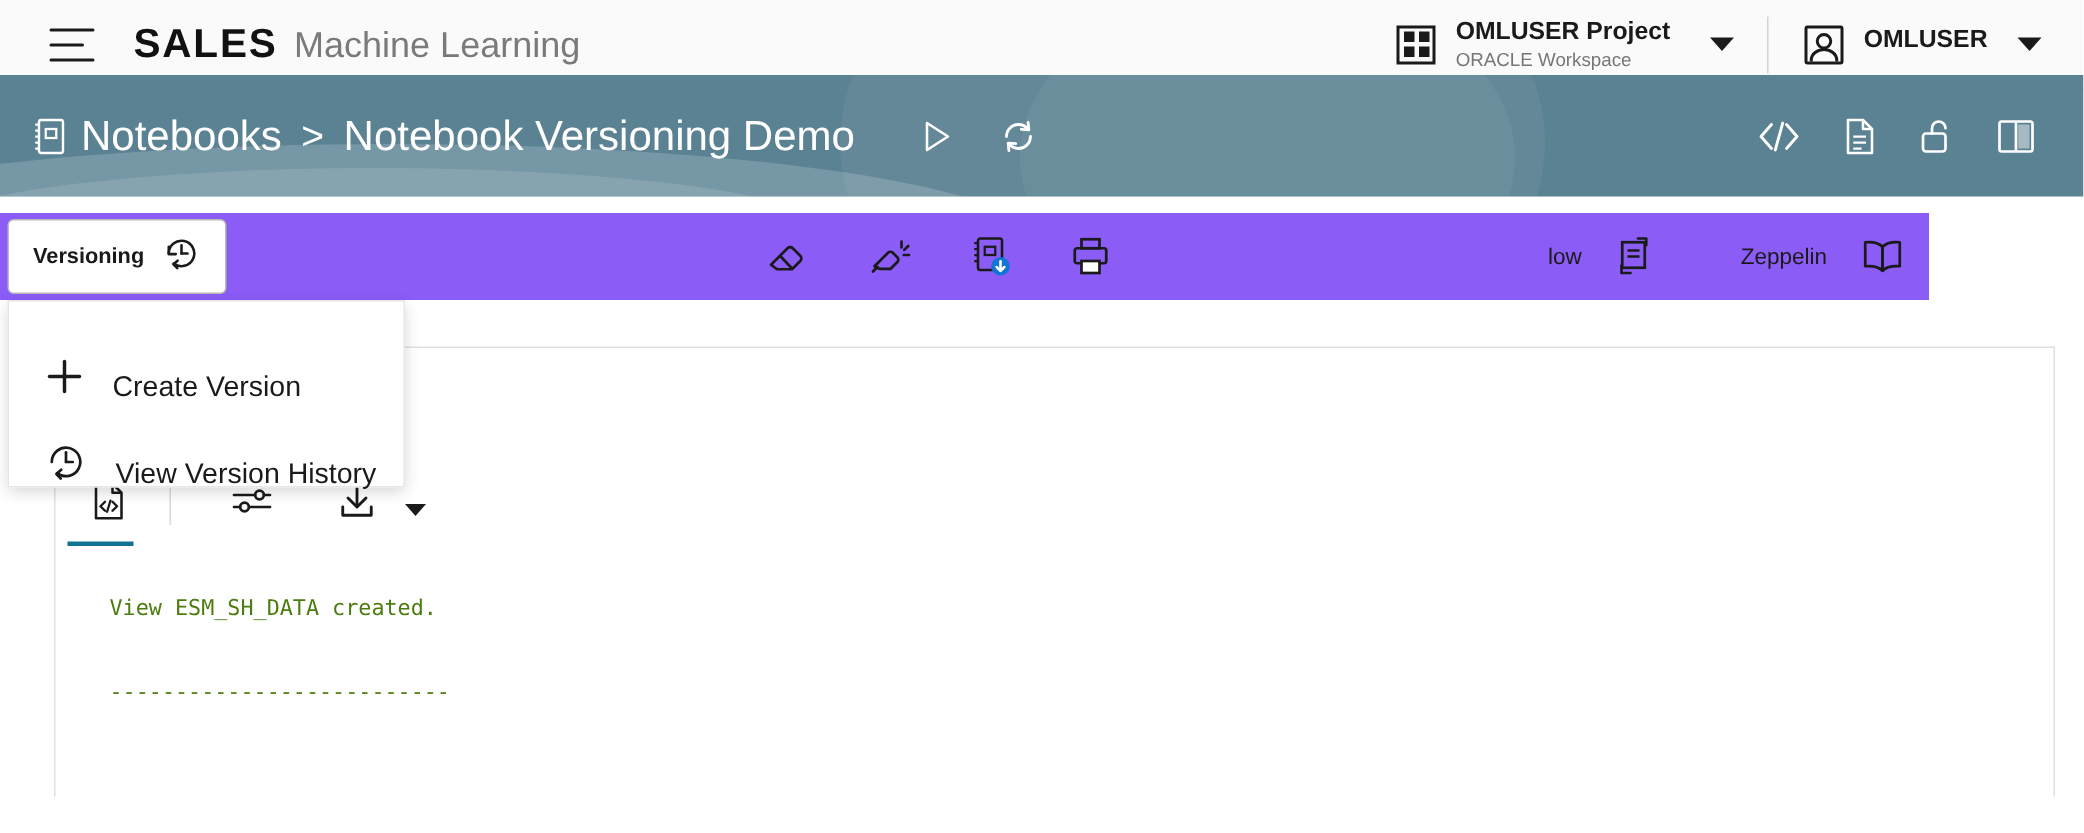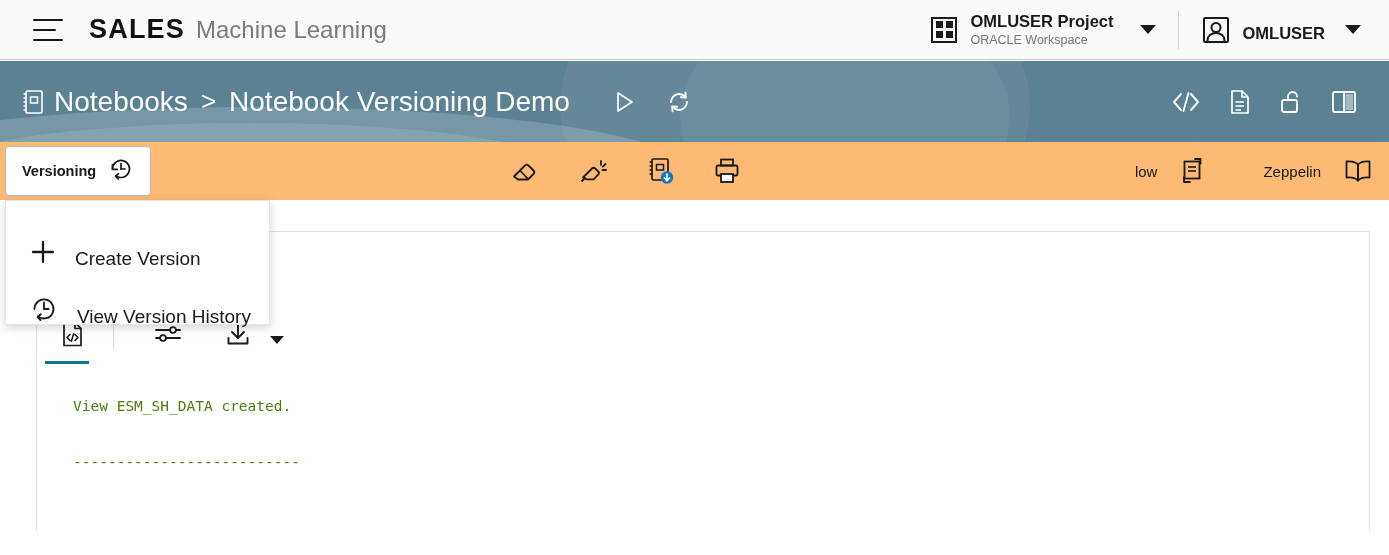--- a/index.html
+++ b/index.html
@@ -47,42 +47,42 @@
   }
   .grid-icon span { background: #1a1a1a; display: block; }
   .proj-text { line-height: 1.15; }
   .proj-name { font-size: 16.5px; font-weight: bold; color: #1a1a1a; }
   .proj-ws { font-size: 12.5px; color: #767676; margin-top: 2px; }
   .caret {
     width: 0; height: 0; border-left: 8px solid transparent; border-right: 8px solid transparent;
     border-top: 9px solid #1a1a1a; margin: 0 22px; cursor: pointer;
   }
   .hdr-divider { width: 1px; height: 38px; background: #d3d3d3; margin-right: 24px; }
-  .user-chip { display: flex; align-items: flex-end; gap: 14px; cursor: pointer; }
+  .user-chip { display: flex; align-items: flex-start; gap: 14px; cursor: pointer; }
   .user-icon {
     width: 26px; height: 26px; border: 2.5px solid #1a1a1a; border-radius: 2px;
     position: relative; overflow: hidden;
   }
   .user-icon::before {
     content: ""; position: absolute; left: 50%; top: 3.5px; transform: translateX(-50%);
     width: 7px; height: 7px; border: 2px solid #1a1a1a; border-radius: 50%;
   }
   .user-icon::after {
     content: ""; position: absolute; left: 50%; bottom: -7px; transform: translateX(-50%);
     width: 15px; height: 12px; border: 2px solid #1a1a1a; border-radius: 50% 50% 0 0;
   }
   .user-name { font-size: 16.5px; font-weight: bold; color: #1a1a1a; }
   .caret-user {
     width: 0; height: 0; border-left: 8px solid transparent; border-right: 8px solid transparent;
     border-top: 9px solid #1a1a1a; margin-left: 20px; margin-right: 28px; cursor: pointer;
   }
 
   
   .banner {
-    position: absolute; left: 0; top: 61px; width: 1389px; height: 81px;
+    position: absolute; left: 0; top: 50px; width: 1389px; height: 81px;
     background: #5b8293; overflow: hidden;
   }
   .wave-a {
     position: absolute; left: -170px; top: 46px; width: 860px; height: 130px;
     background: rgba(255,255,255,0.17); border-radius: 50%;
   }
   .wave-b {
     position: absolute; left: -60px; top: 62px; width: 620px; height: 90px;
     background: rgba(255,255,255,0.12); border-radius: 50%;
   }
@@ -103,22 +103,22 @@
     font-size: 28px; color: #ffffff; font-weight: 400; cursor: pointer; white-space: nowrap;
   }
   .crumb-sep { font-size: 26px; color: #ffffff; margin: 0 13px; }
   .crumb-current { font-size: 28px; color: #ffffff; font-weight: 400; white-space: nowrap; }
   .banner-actions { display: flex; align-items: center; gap: 30px; margin-left: 42px; }
   .banner-right { margin-left: auto; display: flex; align-items: center; gap: 28px; padding-right: 10px; }
   .bicon { cursor: pointer; display: flex; align-items: center; justify-content: center; }
 
   
   .toolbar {
-    position: absolute; left: 0; top: 142px; width: 1389px; height: 58px;
-    background: #fdba74; display: flex; align-items: center;
+    position: absolute; left: 0; top: 142px; width: 1286px; height: 58px;
+    background: #8b5cf6; display: flex; align-items: center;
   }
   .versioning-btn {
     margin-left: 5px; height: 50px; min-width: 140px;
     border: 1px solid #b9b9b9; border-radius: 4px; background: #fff;
     display: flex; align-items: center; gap: 12px; padding: 0 16px; cursor: pointer;
   }
   .versioning-label { font-size: 14.5px; font-weight: bold; color: #1a1a1a; }
   .toolbar-center { display: flex; align-items: center; gap: 38px; margin-left: 360px; }
   .toolbar-right { margin-left: auto; display: flex; align-items: center; gap: 22px; padding-right: 16px; }
   .tb-label { font-size: 15px; font-weight: normal; color: #1a1a1a; }

